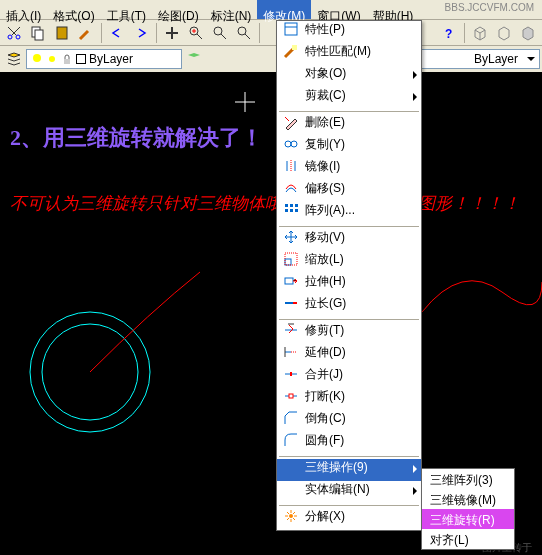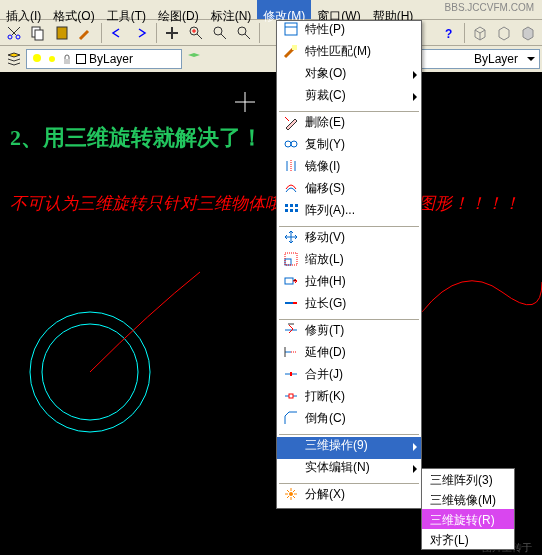--- a/index.html
+++ b/index.html
@@ -8,21 +8,21 @@
 .mitem{padding:8px 6px;cursor:default;white-space:nowrap}
 .mitem.active{background:#316ac5;color:#fff}
 .toolbar{background:#ece9d8;height:26px;display:flex;align-items:center;padding:1px 2px;border-bottom:1px solid #aca899}
 .tbtn{width:22px;height:22px;display:flex;align-items:center;justify-content:center;margin:0 1px;border:1px solid transparent}
 .tbtn svg{width:16px;height:16px}
 .sep{width:1px;height:20px;background:#aca899;margin:0 3px}
 .layerbar{background:#ece9d8;height:26px;display:flex;align-items:center;padding:2px}
 .layerdrop{background:#fff;border:1px solid #7f9db9;height:20px;display:flex;align-items:center;padding:0 4px;gap:3px}
 .bylayer-label-bar{width:240px;margin-left:auto}
 .canvas{position:absolute;top:72px;left:0;right:0;bottom:0;background:#000}
-.white-text{color:#22c55e;font-family:"KaiTi","STKaiti",serif;font-size:22px;font-weight:bold;position:absolute;top:52px;left:10px;line-height:1.3}
+.white-text{color:#8b5cf6;font-family:"KaiTi","STKaiti",serif;font-size:22px;font-weight:bold;position:absolute;top:52px;left:10px;line-height:1.3}
 .red-text{color:#f00;font-family:"KaiTi","STKaiti",serif;font-size:17px;font-style:italic;position:absolute;top:120px;left:10px;line-height:1.4}
 .dropdown{position:absolute;top:20px;left:276px;width:146px;background:#fff;border:1px solid #666;box-shadow:2px 2px 3px rgba(0,0,0,.3);z-index:10}
 .ditem{display:flex;align-items:flex-start;height:22px;padding:0 18px 0 4px;cursor:default;position:relative;white-space:nowrap}
 .ditem.hover{background:#316ac5;color:#fff}
 .dicon{width:20px;height:16px;display:flex;align-items:center;justify-content:center;margin-right:4px}
 .dicon svg{width:16px;height:16px}
 .dsep{height:1px;background:#aca899;margin:2px 2px}
 .arrow{position:absolute;right:4px;top:6px;border-left:4px solid #000;border-top:4px solid transparent;border-bottom:4px solid transparent}
 .submenu{position:absolute;top:468px;left:421px;width:94px;background:#fff;border:1px solid #666;box-shadow:2px 2px 3px rgba(0,0,0,.3);z-index:11}
 .sitem{height:20px;padding:3px 8px;cursor:default;white-space:nowrap}
@@ -333,20 +333,28 @@
       <span>打断(K)</span>
     </div>
     <div class="ditem">
       <span class="dicon">
         <svg viewBox="0 0 16 16">
           <path d="M2 14V6l4-4h8" fill="none" stroke="#06c"></path>
         </svg>
       </span>
       <span>倒角(C)</span>
     </div>
+    <div class="ditem">
+      <span class="dicon">
+        <svg viewBox="0 0 16 16">
+          <path d="M2 14V8Q2 2 8 2h6" fill="none" stroke="#06c"></path>
+        </svg>
+      </span>
+      <span>圆角(F)</span>
+    </div>
     <div class="dsep"></div>
     <div class="ditem hover">
       <span class="dicon"></span>
       <span>三维操作(9)</span>
       <span class="arrow" style="border-left-color: rgb(255, 255, 255);"></span>
     </div>
     <div class="ditem">
       <span class="dicon"></span>
       <span>实体编辑(N)</span>
       <span class="arrow"></span>

